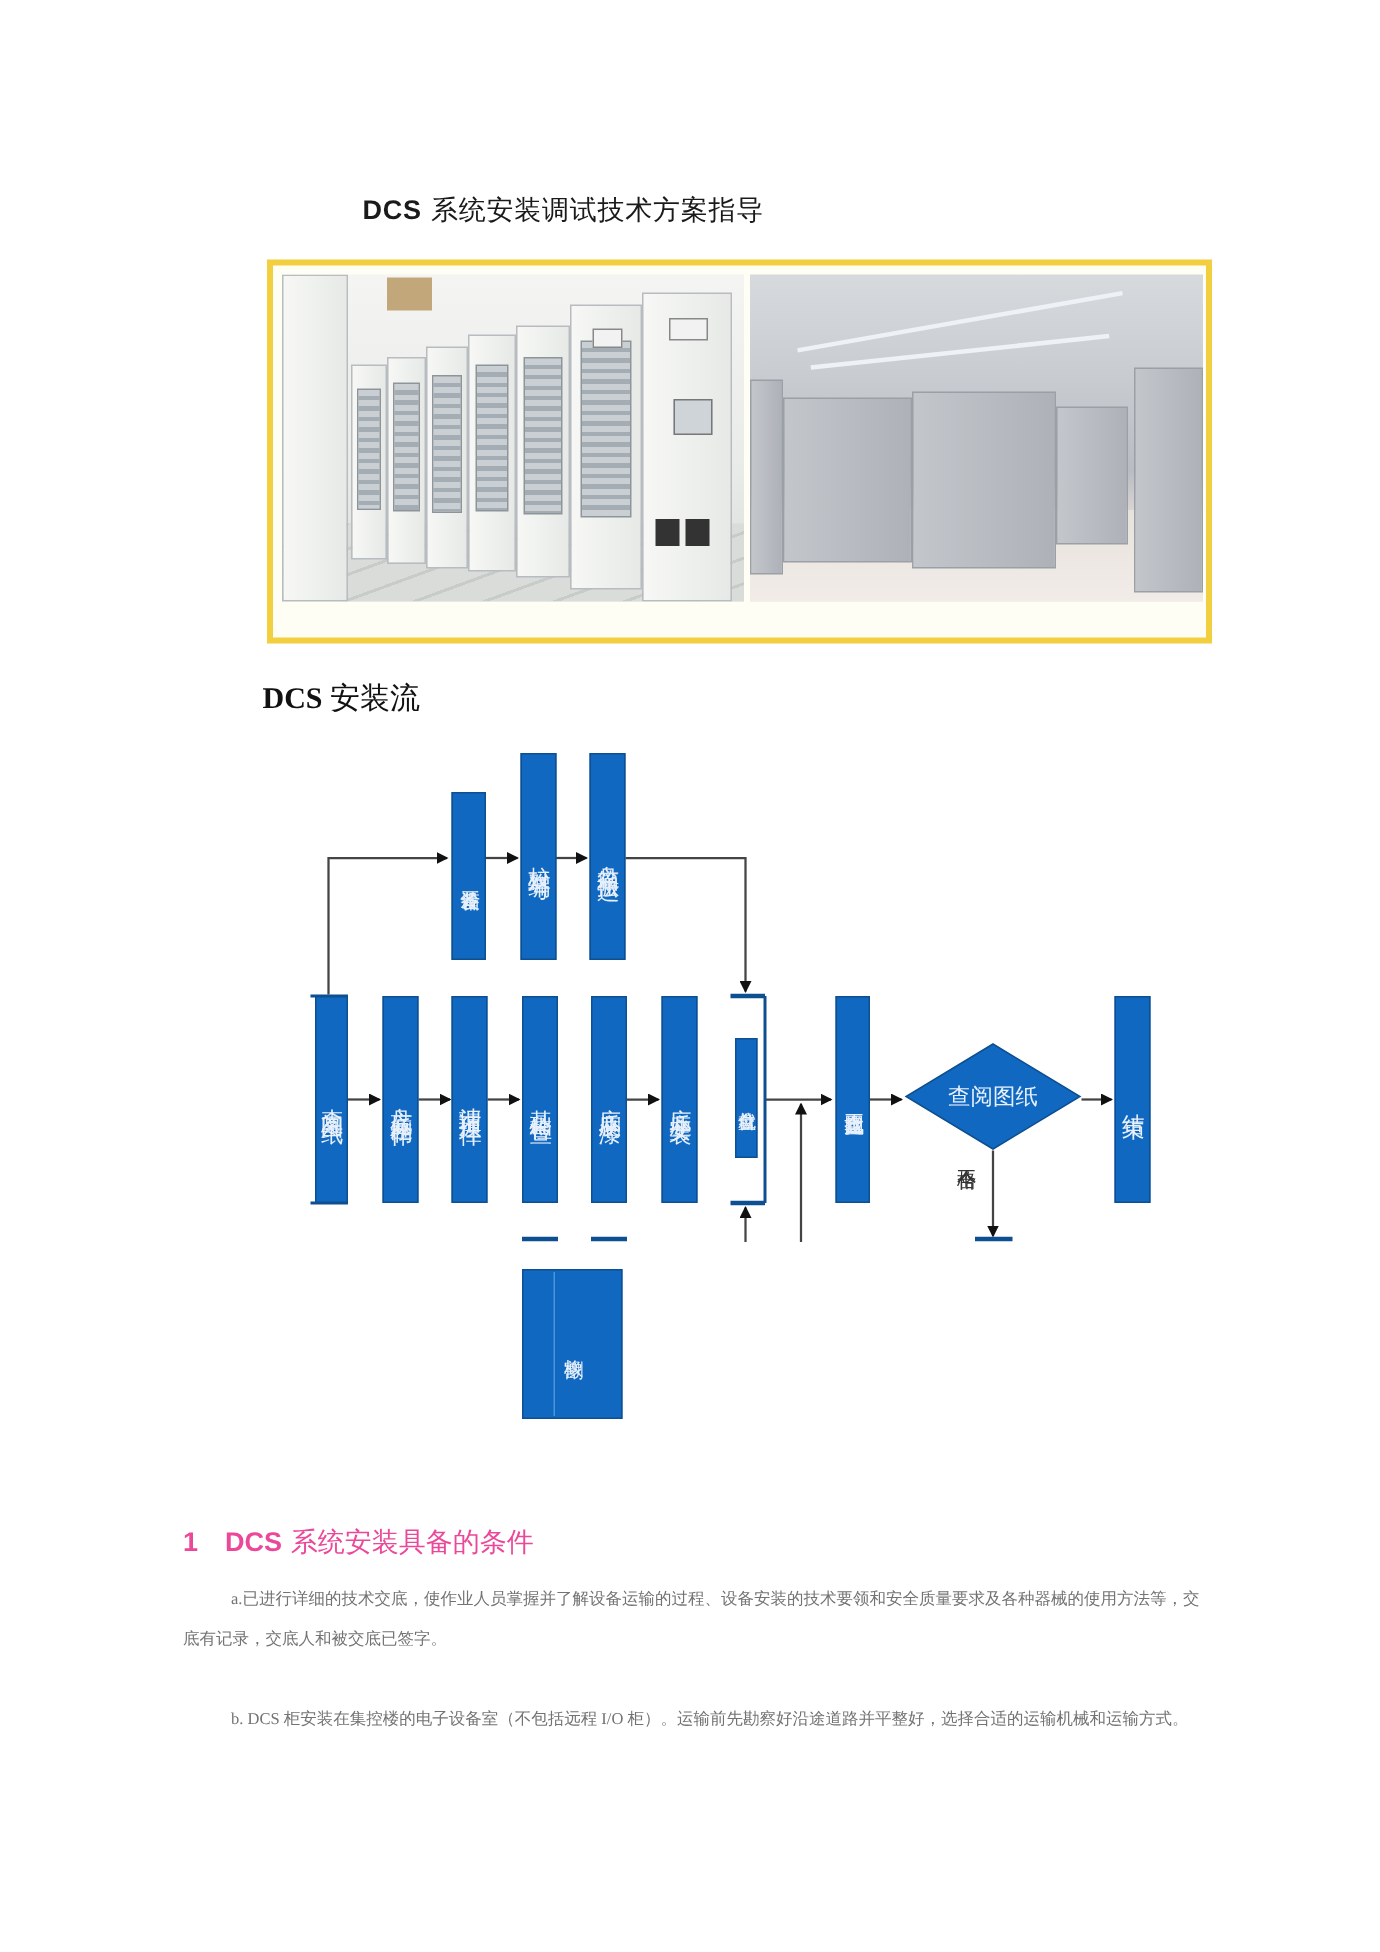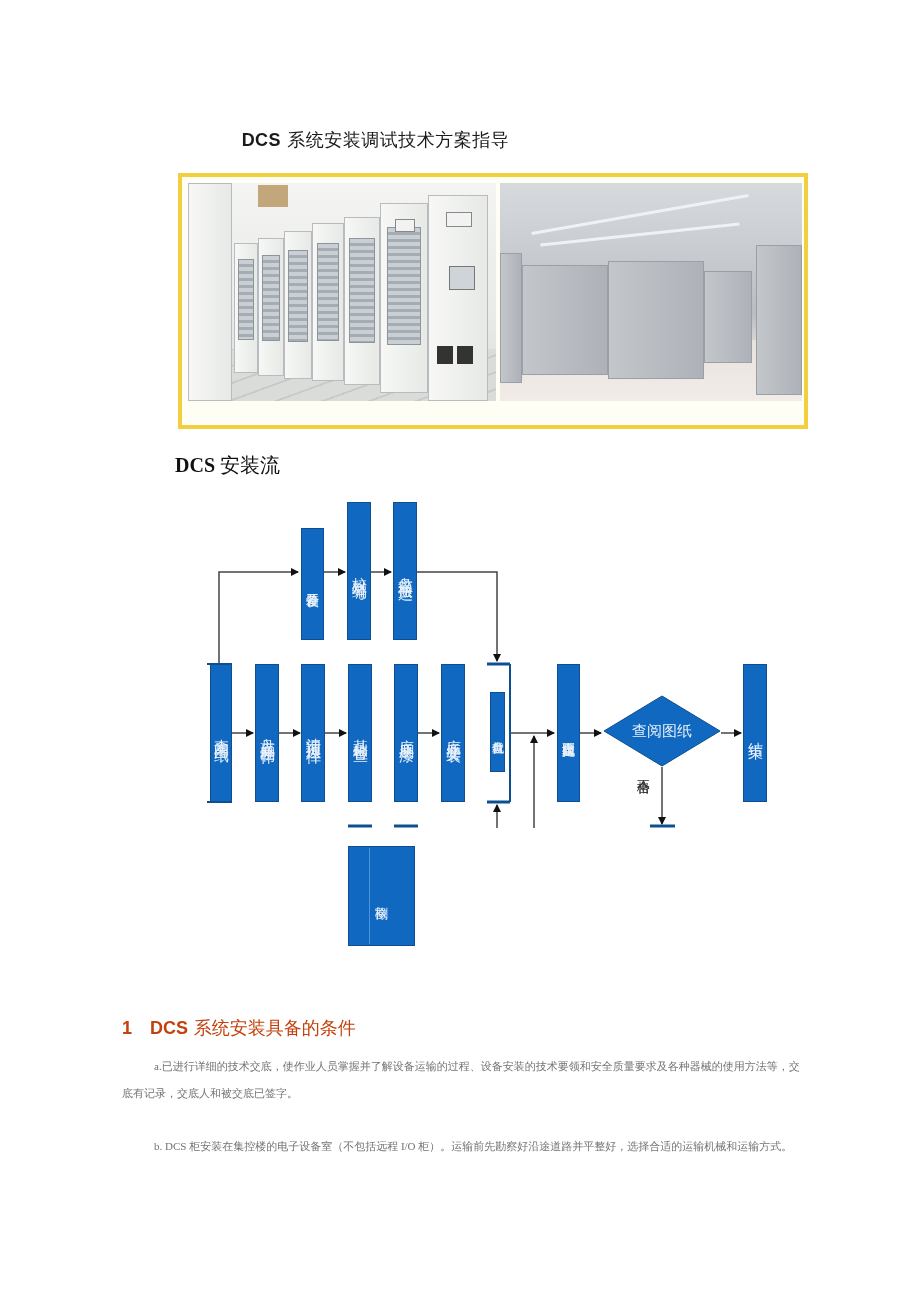--- a/index.html
+++ b/index.html
@@ -22,21 +22,21 @@
     .flow-label { position: absolute; left: 175px; top: 452px; font-family: Liberation Serif, serif; font-size: 20px; color: #111; }
     .flow-label b { font-weight: bold; }
     .diagram { position: absolute; left: 0; top: 0; width: 920px; height: 1000px; }
     .box { position: absolute; background: #1068c0; border: 1px solid #0d4f91; box-sizing: border-box; color: #e8f1fb; font-family: "DejaVu Sans", sans-serif; font-size: 15px; line-height: 19px; display: flex; align-items: center; justify-content: center; text-align: center; writing-mode: vertical-rl; text-orientation: upright; letter-spacing: 3px; }
     .box.small { font-size: 13px; letter-spacing: 0; }
     .box span { display: block; }
     .diamond-wrap { position: absolute; left: 603px; top: 695px; width: 118px; height: 72px; }
     .diamond-wrap svg { position: absolute; left: 0; top: 0; }
     .diamond-text { position: absolute; left: 0; top: 0; width: 118px; height: 72px; display: flex; align-items: center; justify-content: center; color: #e8f1fb; font-size: 15px; font-family: "DejaVu Sans", sans-serif; }
     .reject { position: absolute; left: 634px; top: 770px; width: 18px; font-size: 13px; line-height: 17px; color: #333; writing-mode: vertical-rl; text-orientation: upright; font-family: "DejaVu Sans", sans-serif; }
-    .h1 { position: absolute; left: 122px; top: 1016px; font-size: 18px; font-family: "DejaVu Sans", sans-serif; color: #c2410c; }
+    .h1 { position: absolute; left: 122px; top: 1016px; font-size: 18px; font-family: "DejaVu Sans", sans-serif; color: #ec4899; }
     .h1 .num { font-family: "Liberation Sans", sans-serif; font-weight: bold; margin-right: 18px; }
     .h1 .dcs { font-family: "Liberation Sans", sans-serif; font-weight: bold; }
     .para { position: absolute; left: 122px; width: 680px; font-family: "Liberation Serif", serif; font-size: 11px; line-height: 27px; color: #737373; text-indent: 32px; }
   </style>
 </head>
 <body>
 
 <div>
 
   <div class="title"><b>DCS</b><span> 系统安装调试技术方案指导</span></div>

